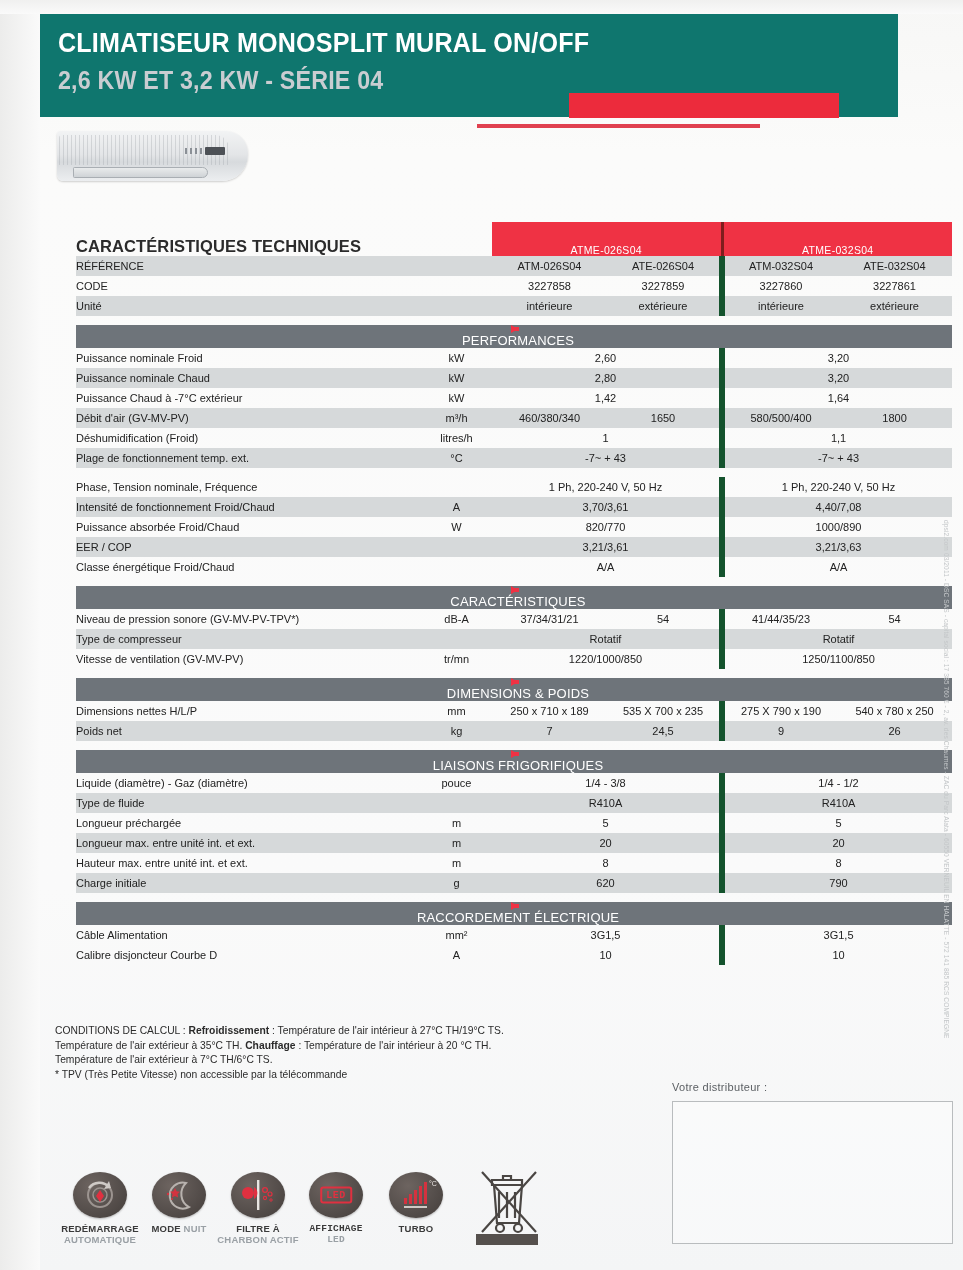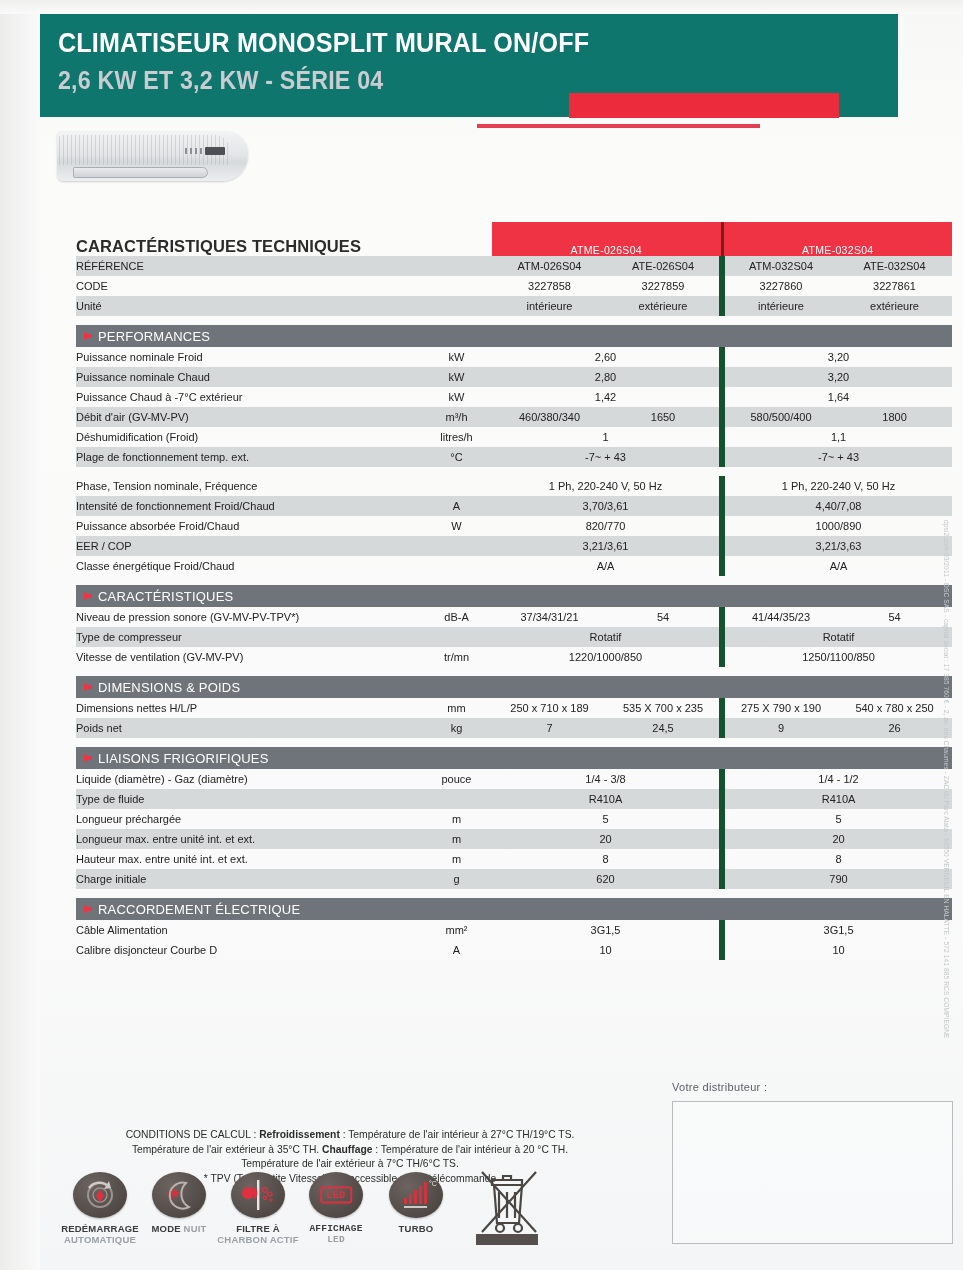--- a/index.html
+++ b/index.html
@@ -103,34 +103,34 @@
   .lbl { padding-left:8px; color:#222; white-space:nowrap; }
   .unit { text-align:center; color:#222; font-size:10.5px; }
   .val { text-align:center; color:#222; font-size:11px; white-space:nowrap; }
   .drow td.sep { border-right:6px solid #14532d; }
 
   .section-row td {
     background:#6e747a; color:#ffffff;
     height:22px; font-size:13px; letter-spacing:.2px;
     vertical-align:middle;
   }
-  .section-inner { display:flex; align-items:center; padding-left:8px; }
+  .section-inner { display:flex; align-items:center; padding-left:8px;flex-direction:column; }
   .sec-arrow {
     width:0;height:0;border-top:4px solid transparent;border-bottom:4px solid transparent;
     border-left:7px solid #ef3244; margin-right:7px; position:relative;
   }
   .sec-arrow:before{
     content:""; position:absolute; left:-5px; top:-2px; width:6px; height:4px; background:#ef3244;
   }
   .gap-row td { height:9px; background:transparent; }
 
   
   .notes {
-    position:absolute; left:55px; top:1128px; width:590px;
-    font-size:10.3px; line-height:14.5px; color:#2b2b2b;text-align:center;
+    position:absolute; left:55px; top:1024px; width:590px;
+    font-size:10.3px; line-height:14.5px; color:#2b2b2b;
   }
   .notes b { font-weight:bold; }
 
   
   .distrib-label {
     position:absolute; left:672px; top:1081px;
     font-size:11px; color:#5b5f63; letter-spacing:.3px;
   }
   .distrib-box {
     position:absolute; left:672px; top:1101px; width:281px; height:143px;

